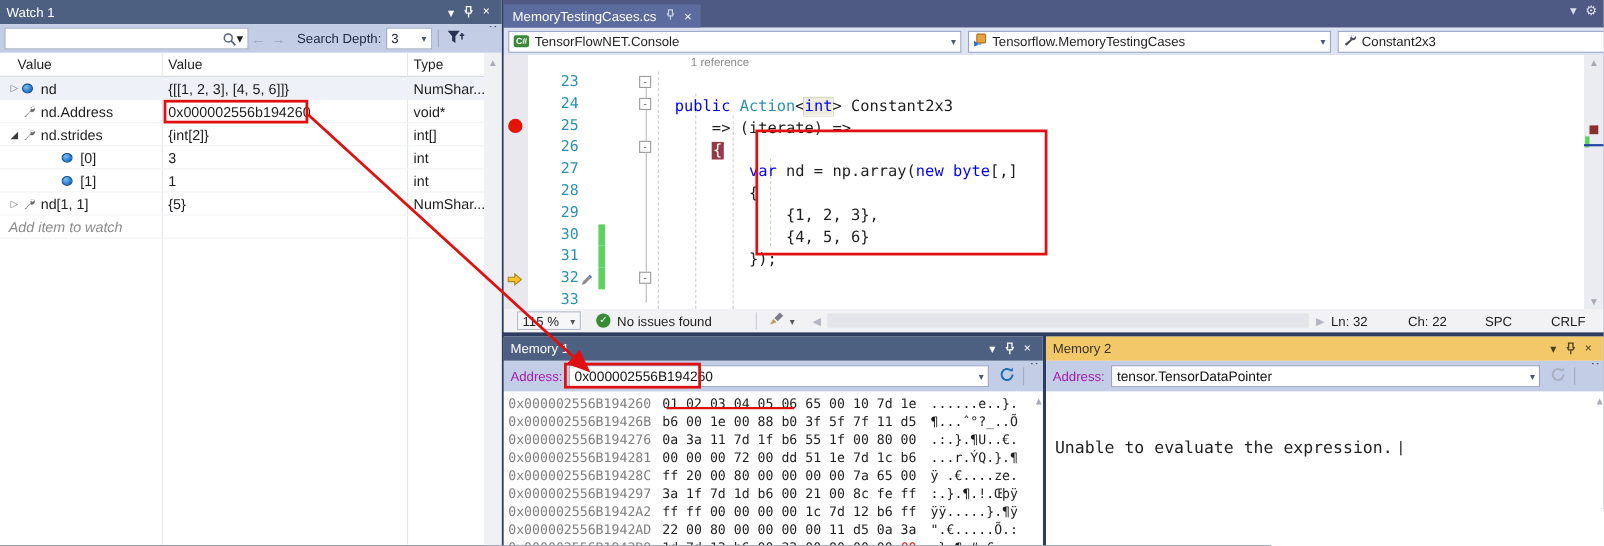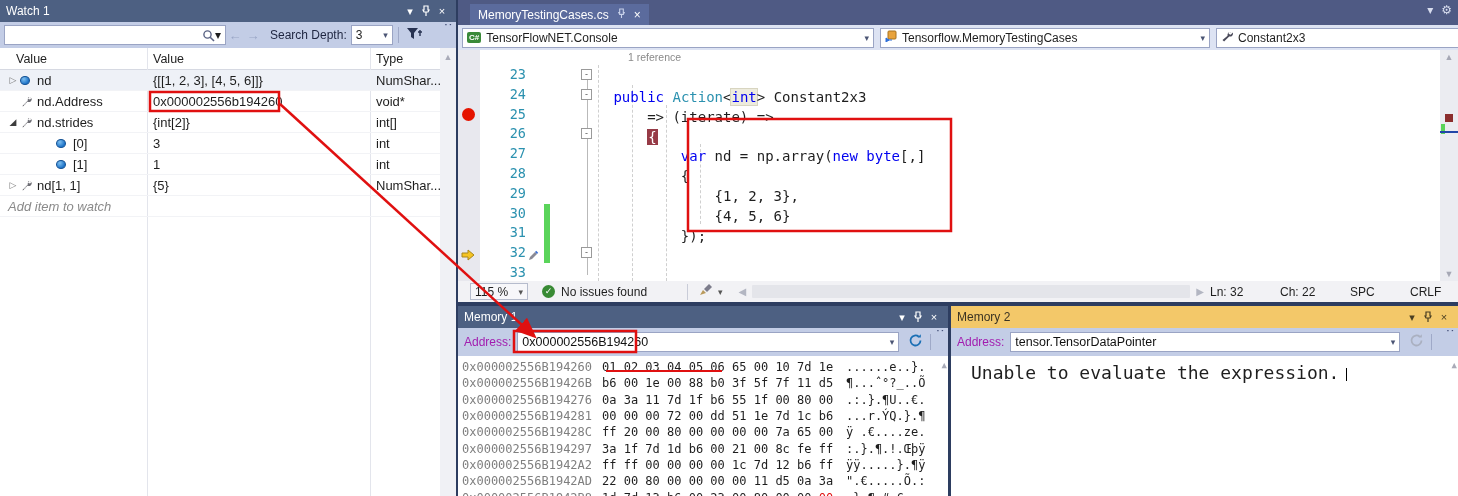--- a/index.html
+++ b/index.html
@@ -40,21 +40,21 @@
   .exp { width:14px; font-size:9px; color:#7a7a7a; text-align:center; flex:none; }
   .exp.filled { color:#3c3c3c; }
   .ico { width:17px; flex:none; display:flex; align-items:center; }
   .ball { width:10px; height:9px; border-radius:50%; background:radial-gradient(circle at 35% 30%, #7fc0f0, #1f74c8 70%); border:1px solid #0f4f93; }
   .addrow { height:21px; display:flex; align-items:center; padding-left:8px; font-style:italic; color:#8a8a8a; font-size:13px; border-bottom:1px solid #f2f3f6; }
   .wscroll { position:absolute; top:48px; right:0; bottom:0; width:16px; background:#f0f1f5; color:#a9abb8; text-align:center; font-size:9px; padding-top:4px; }
 
   
   .editor { position:absolute; left:458px; top:0; width:1000px; height:302px; background:#fff; }
   .tabstrip { height:25px; background:#4f5a84; display:flex; align-items:flex-end; position:relative; }
-  .doctab { height:21px; background:#5b6b9d; color:#fff; display:flex; align-items:center; padding:0 8px; font-size:12px; gap:8px;margin-left:12px; }
+  .doctab { height:21px; background:#5b6b9d; color:#fff; display:flex; align-items:center; padding:0 8px; font-size:12px; gap:8px; }
   .tabicons { position:absolute; right:6px; top:3px; display:flex; gap:8px; color:#d8ddef; }
   .navbar { height:25px; background:#dde3f3; display:flex; align-items:center; padding:2px 4px; gap:6px; }
   .navcombo { flex:none; }
   .badge-cs { background:#3a8a39; color:#fff; font-size:8px; font-weight:bold; padding:1px 2px; border-radius:2px; margin-right:5px; }
   .codearea { position:absolute; top:50px; left:0; width:982px; height:231px; background:#fff; overflow:hidden; }
   .gutterbg { position:absolute; left:0; top:0; width:22px; height:100%; background:#e8e8ee; }
   .guide { position:absolute; border-left:1px dashed #cfcfcf; width:0; }
   .outline-line { position:absolute; left:129px; width:1px; background:#b9b9b9; }
   .foldbox { position:absolute; left:123px; width:11px; height:11px; background:#fff; border:1px solid #9a9a9a; color:#555; font-size:9px; line-height:9px; text-align:center; }
   .cl { position:relative; height:19.8px; font-family:"DejaVu Sans Mono", monospace; font-size:14px; line-height:19.8px; white-space:pre; }
@@ -93,21 +93,21 @@
   .addrcombo { flex:none; font-size:12.5px; }
   .addrcombo input { border:none; outline:none; font-size:12.5px; color:#111; width:100%; background:transparent; font-family:"Liberation Sans",sans-serif; }
   .refresh { width:20px; text-align:center; margin-left:6px; }
   .memcontent { position:relative; height:140px; background:#fff; overflow:hidden; font-family:"DejaVu Sans Mono", monospace; font-size:12px; padding-top:3px; }
   .mrow { height:16.35px; line-height:16.35px; white-space:pre; display:flex; }
   .mrow .addr { color:#7f7f7f; width:144px; padding-left:4px; flex:none; }
   .mrow .hex { width:244px; flex:none; color:#1e1e1e; }
   .mrow .asc { color:#1e1e1e; }
   .redb { color:#e01010; }
   .memscroll { position:absolute; right:1px; top:4px; color:#a9abb8; font-size:9px; }
-  .memmsg { padding:3px 0 0 20px; font-size:18px; }
+  .memmsg { padding:3px 0 0 8px; font-size:15px;margin-top:36px; }
   .caret { display:inline-block; width:1px; height:13px; background:#000; vertical-align:middle; margin-left:7px; }
 
   
   .overlay { position:absolute; left:0; top:0; z-index:60; pointer-events:none; }
   .ann { fill:none; stroke:#e01010; stroke-width:2.5; }
   .annl { stroke:#e01010; stroke-width:2.5; }
   .annl2 { stroke:#e01010; stroke-width:2; }
 
   .pinsvg, .gearsvg { display:block; }
 </style>

